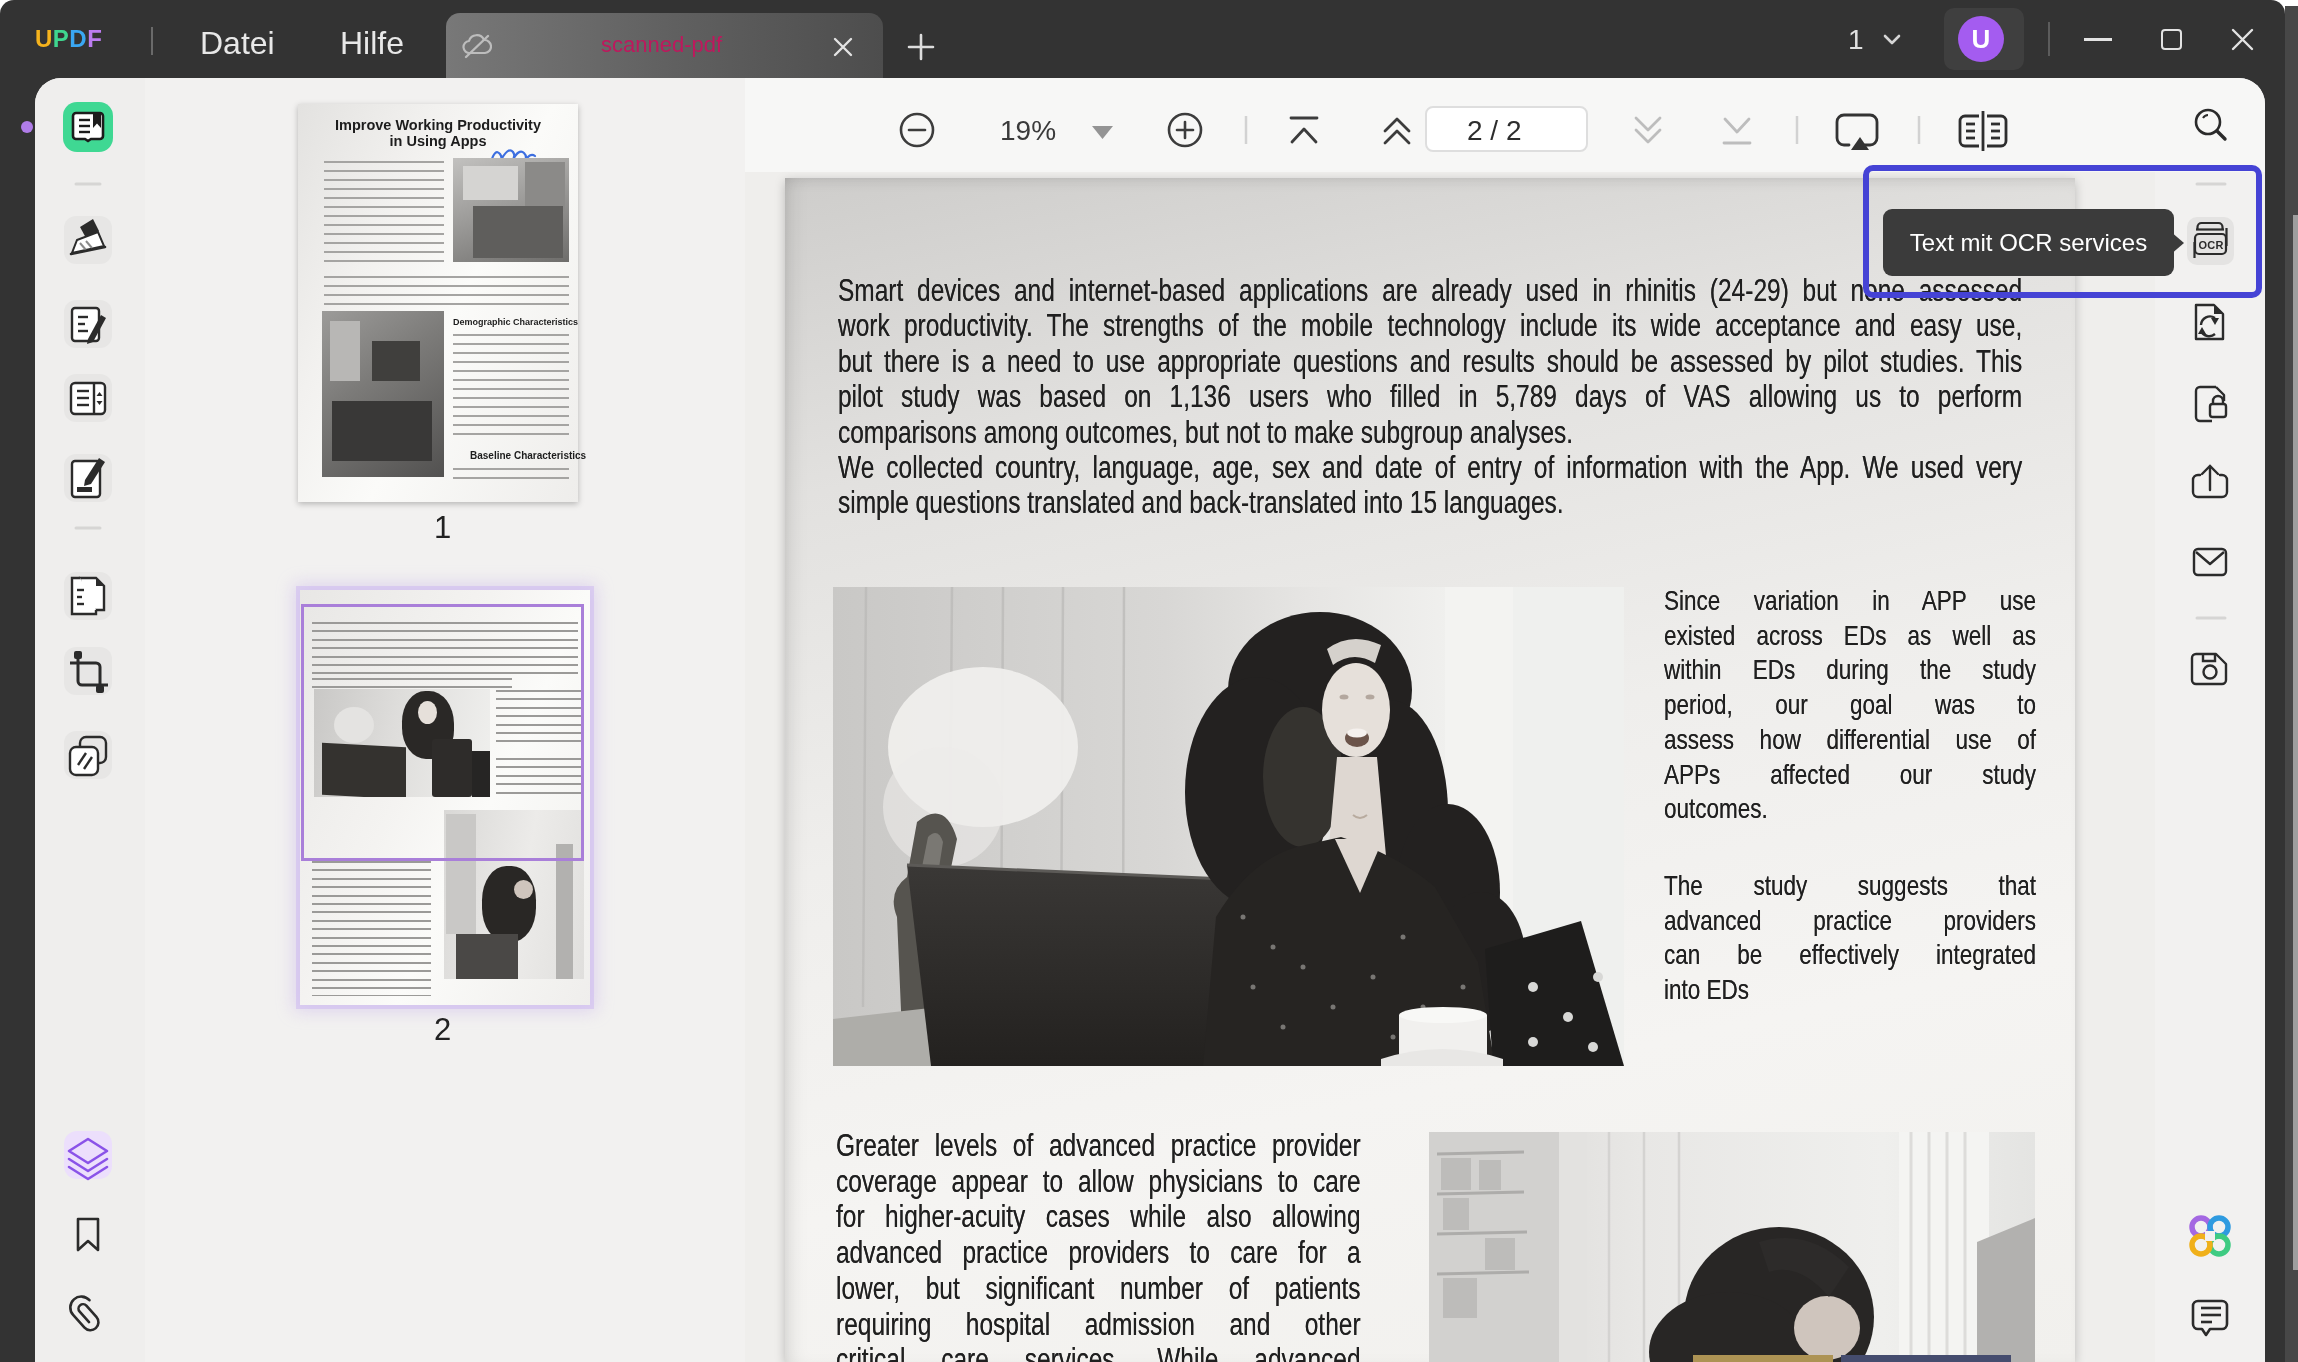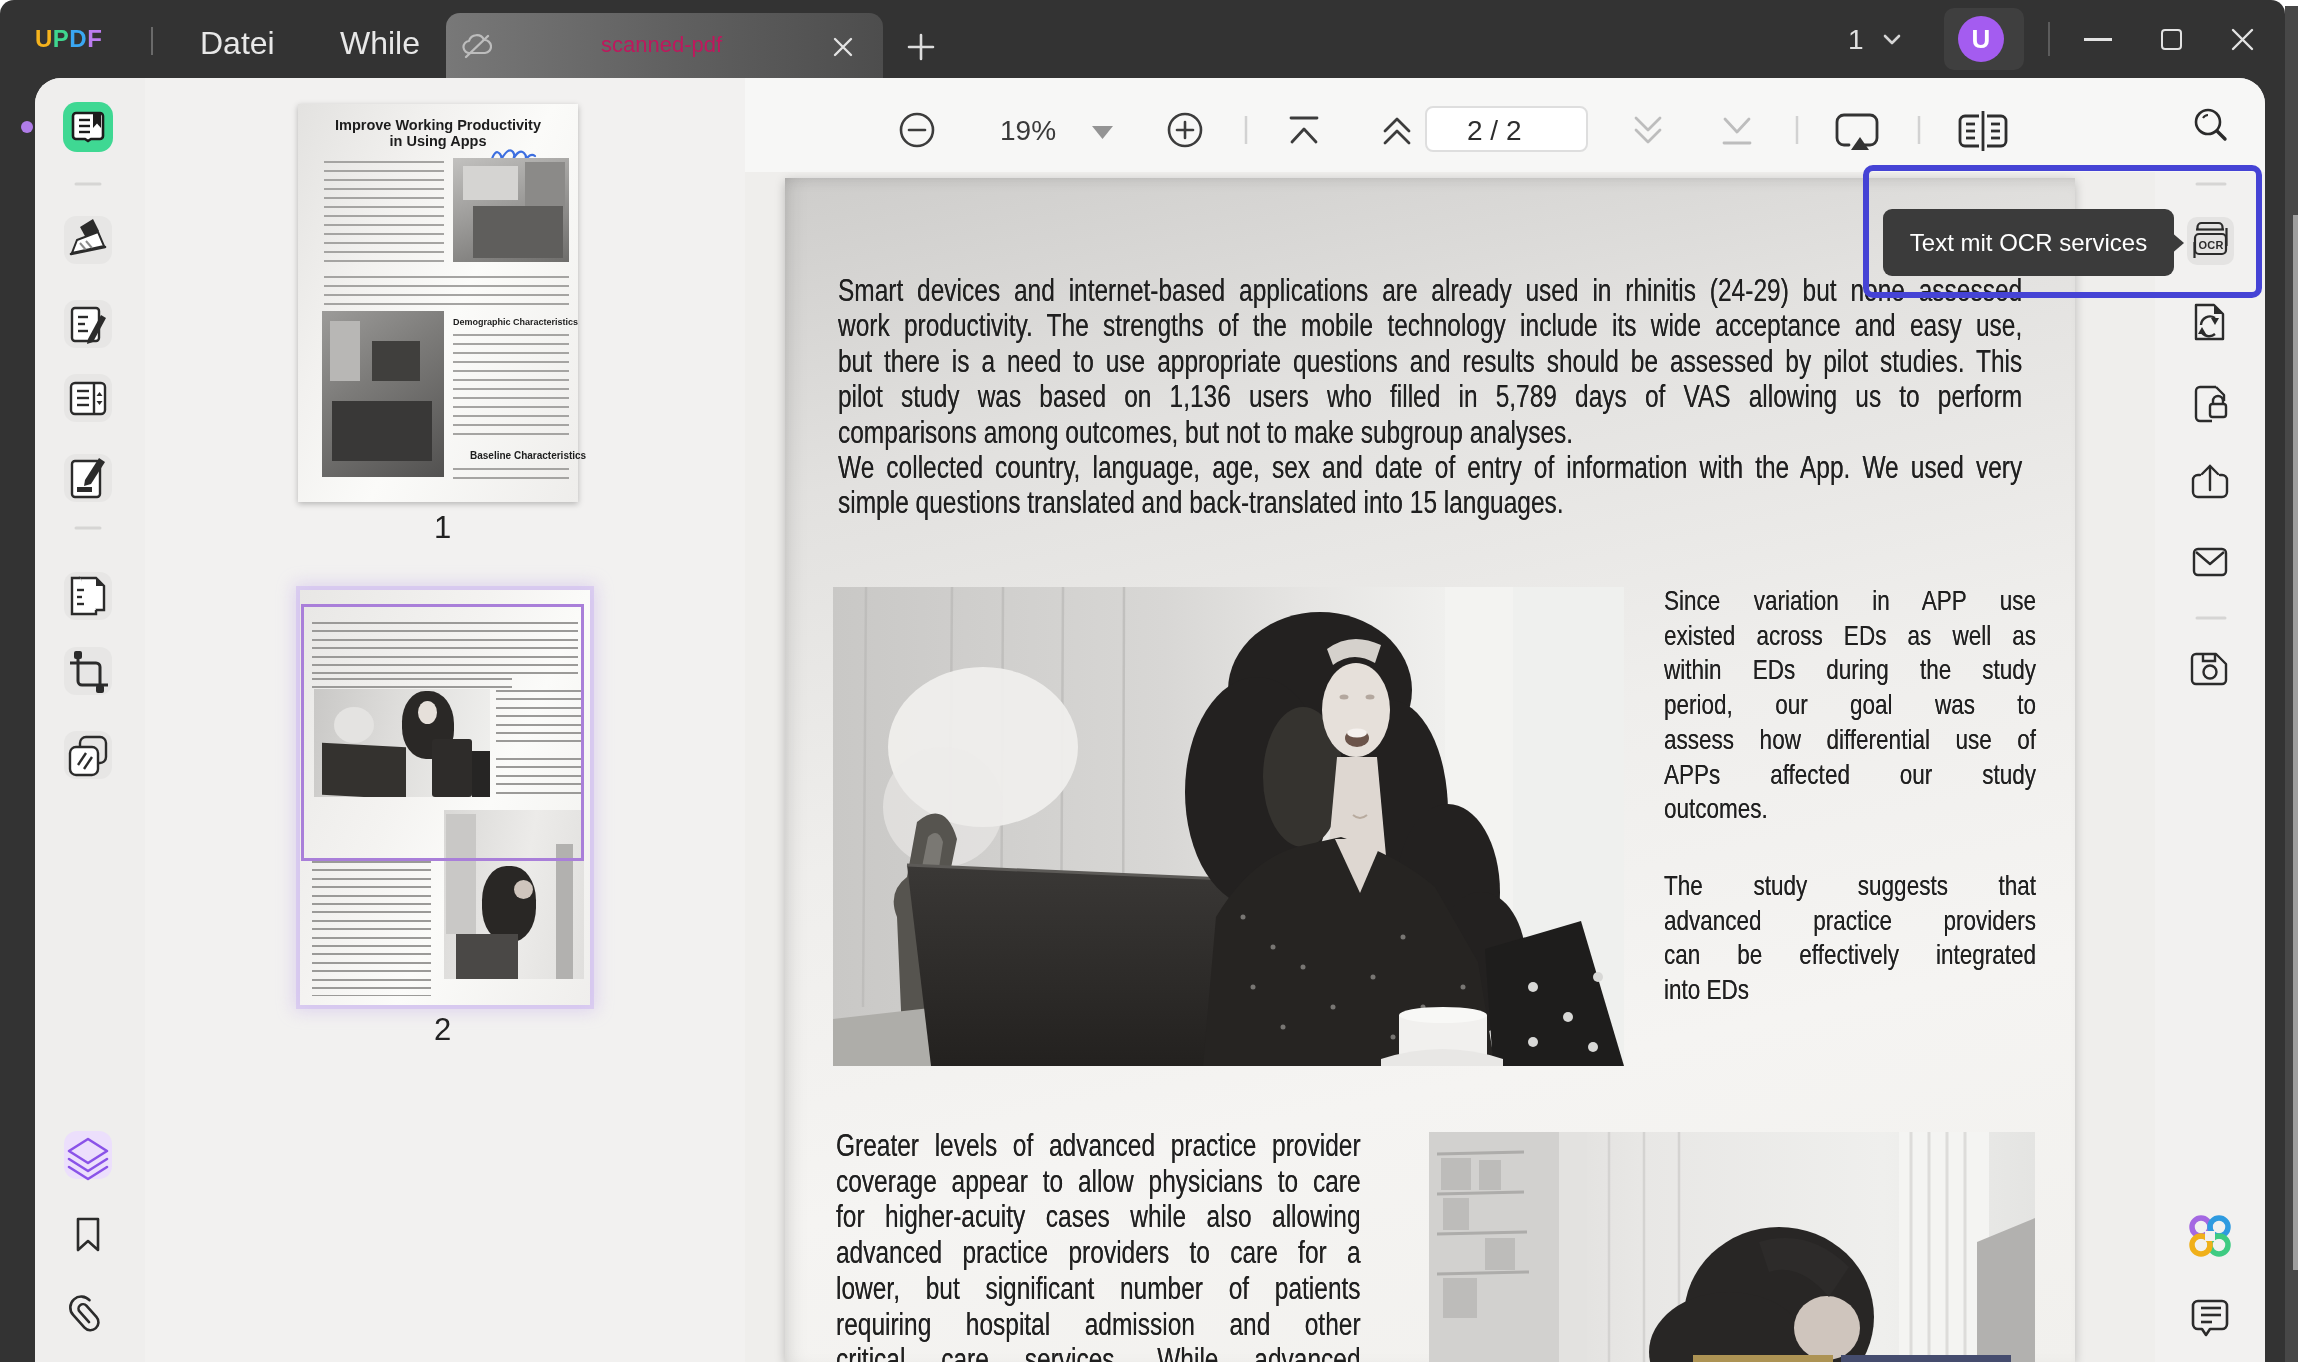--- a/index.html
+++ b/index.html
@@ -30,21 +30,21 @@
 <div id="stage">
   <div class="ab" id="win"></div>
   <div class="ab" id="rstrip"></div>
   <div class="ab" id="rscroll"></div>
 
   <div class="ab" style="left:35px;top:25px;font-weight:bold;font-size:24px;letter-spacing:0.5px">
     <span style="color:#f5b31d">U</span><span style="color:#3fd68f">P</span><span style="color:#3aa7f3">D</span><span style="color:#bc7cf0">F</span>
   </div>
   <div class="ab" style="left:151px;top:27px;width:2px;height:28px;background:#6a6a6a"></div>
   <div class="ab menu" style="left:200px;top:25px">Datei</div>
-  <div class="ab menu" style="left:340px;top:25px">While</div>
+  <div class="ab menu" style="left:340px;top:25px">Hilfe</div>
 
   <div class="ab" id="tab"></div>
   <svg class="ab" style="left:462px;top:33px" width="30" height="28" viewBox="0 0 30 28">
       <path d="M8 20 a6 6 0 0 1 -1 -12 a8 8 0 0 1 15 -1 a6.5 6.5 0 0 1 1 13 z" fill="none" stroke="#bdbdbd" stroke-width="2.2" stroke-linejoin="round"></path>
       <path d="M4 24 L26 3" stroke="#bdbdbd" stroke-width="2.4" stroke-linecap="round"></path>
     </svg>
   <div class="ab" style="left:601px;top:32px;color:#be185d;font-size:22px">scanned-pdf</div>
   <svg class="ab" style="left:832px;top:36px" width="22" height="22" viewBox="0 0 22 22">
       <path d="M3 3 L19 19 M19 3 L3 19" stroke="#e3e3e3" stroke-width="2.4" stroke-linecap="round"></path>
     </svg>

